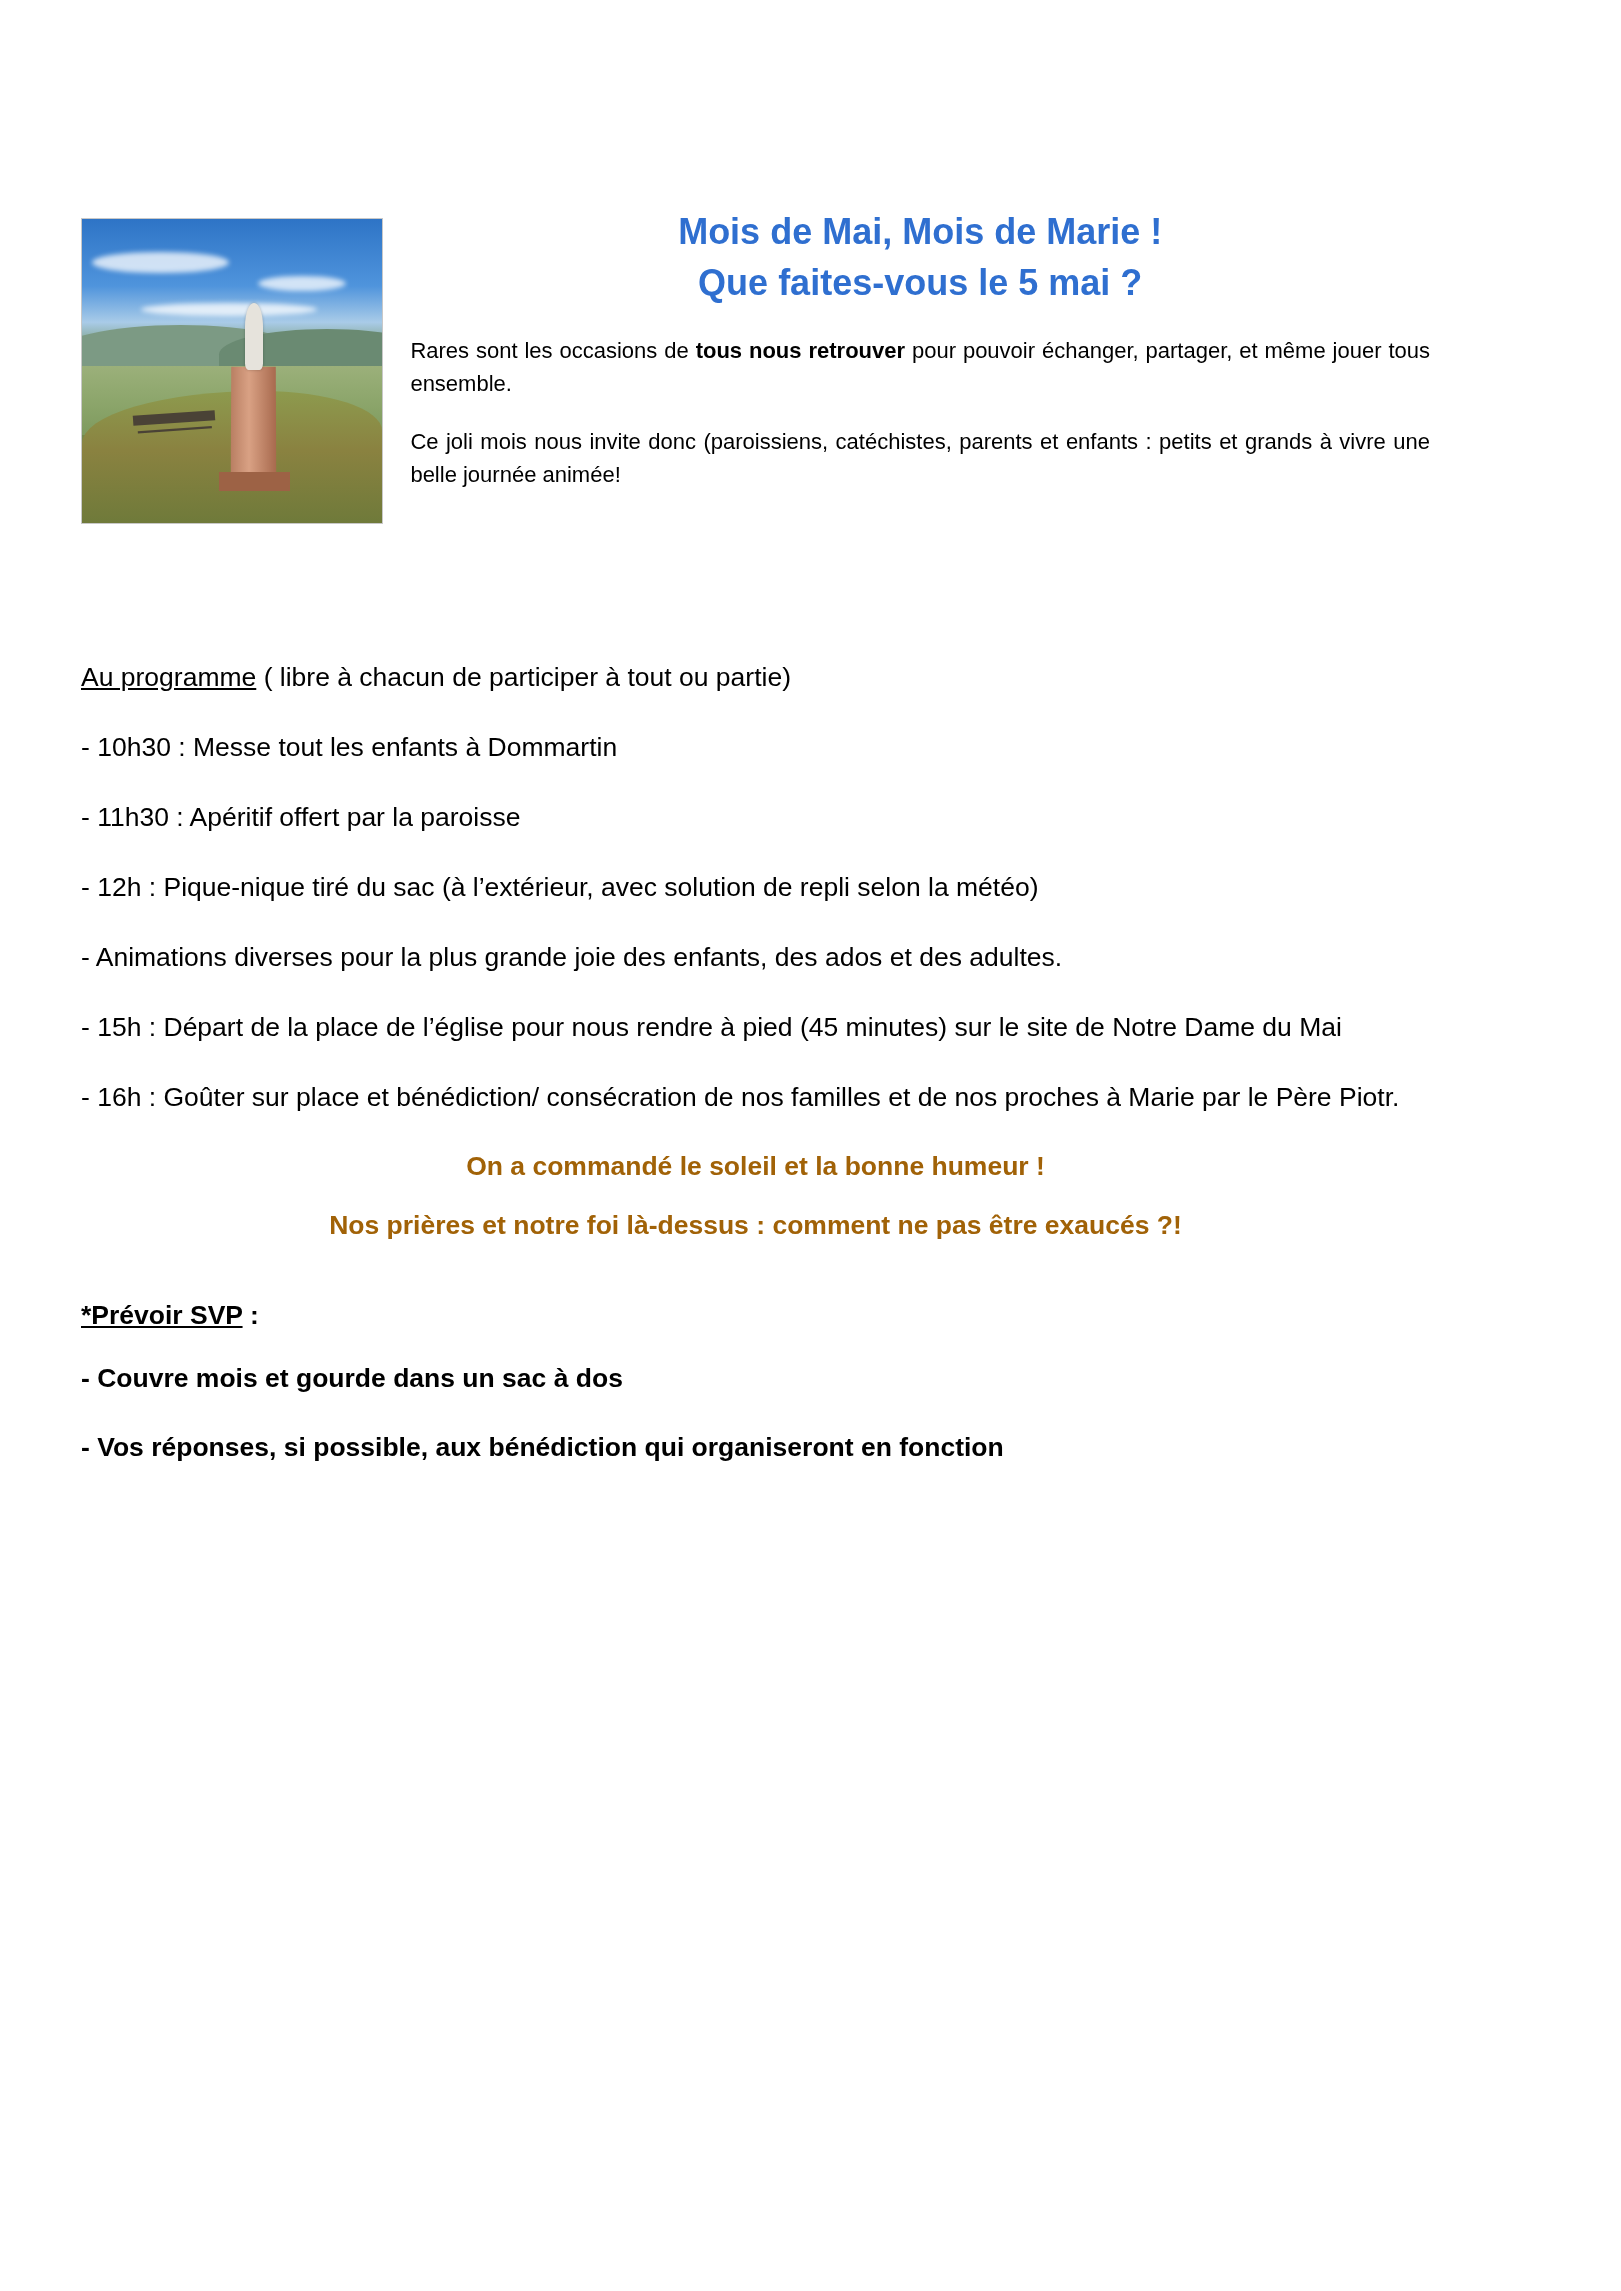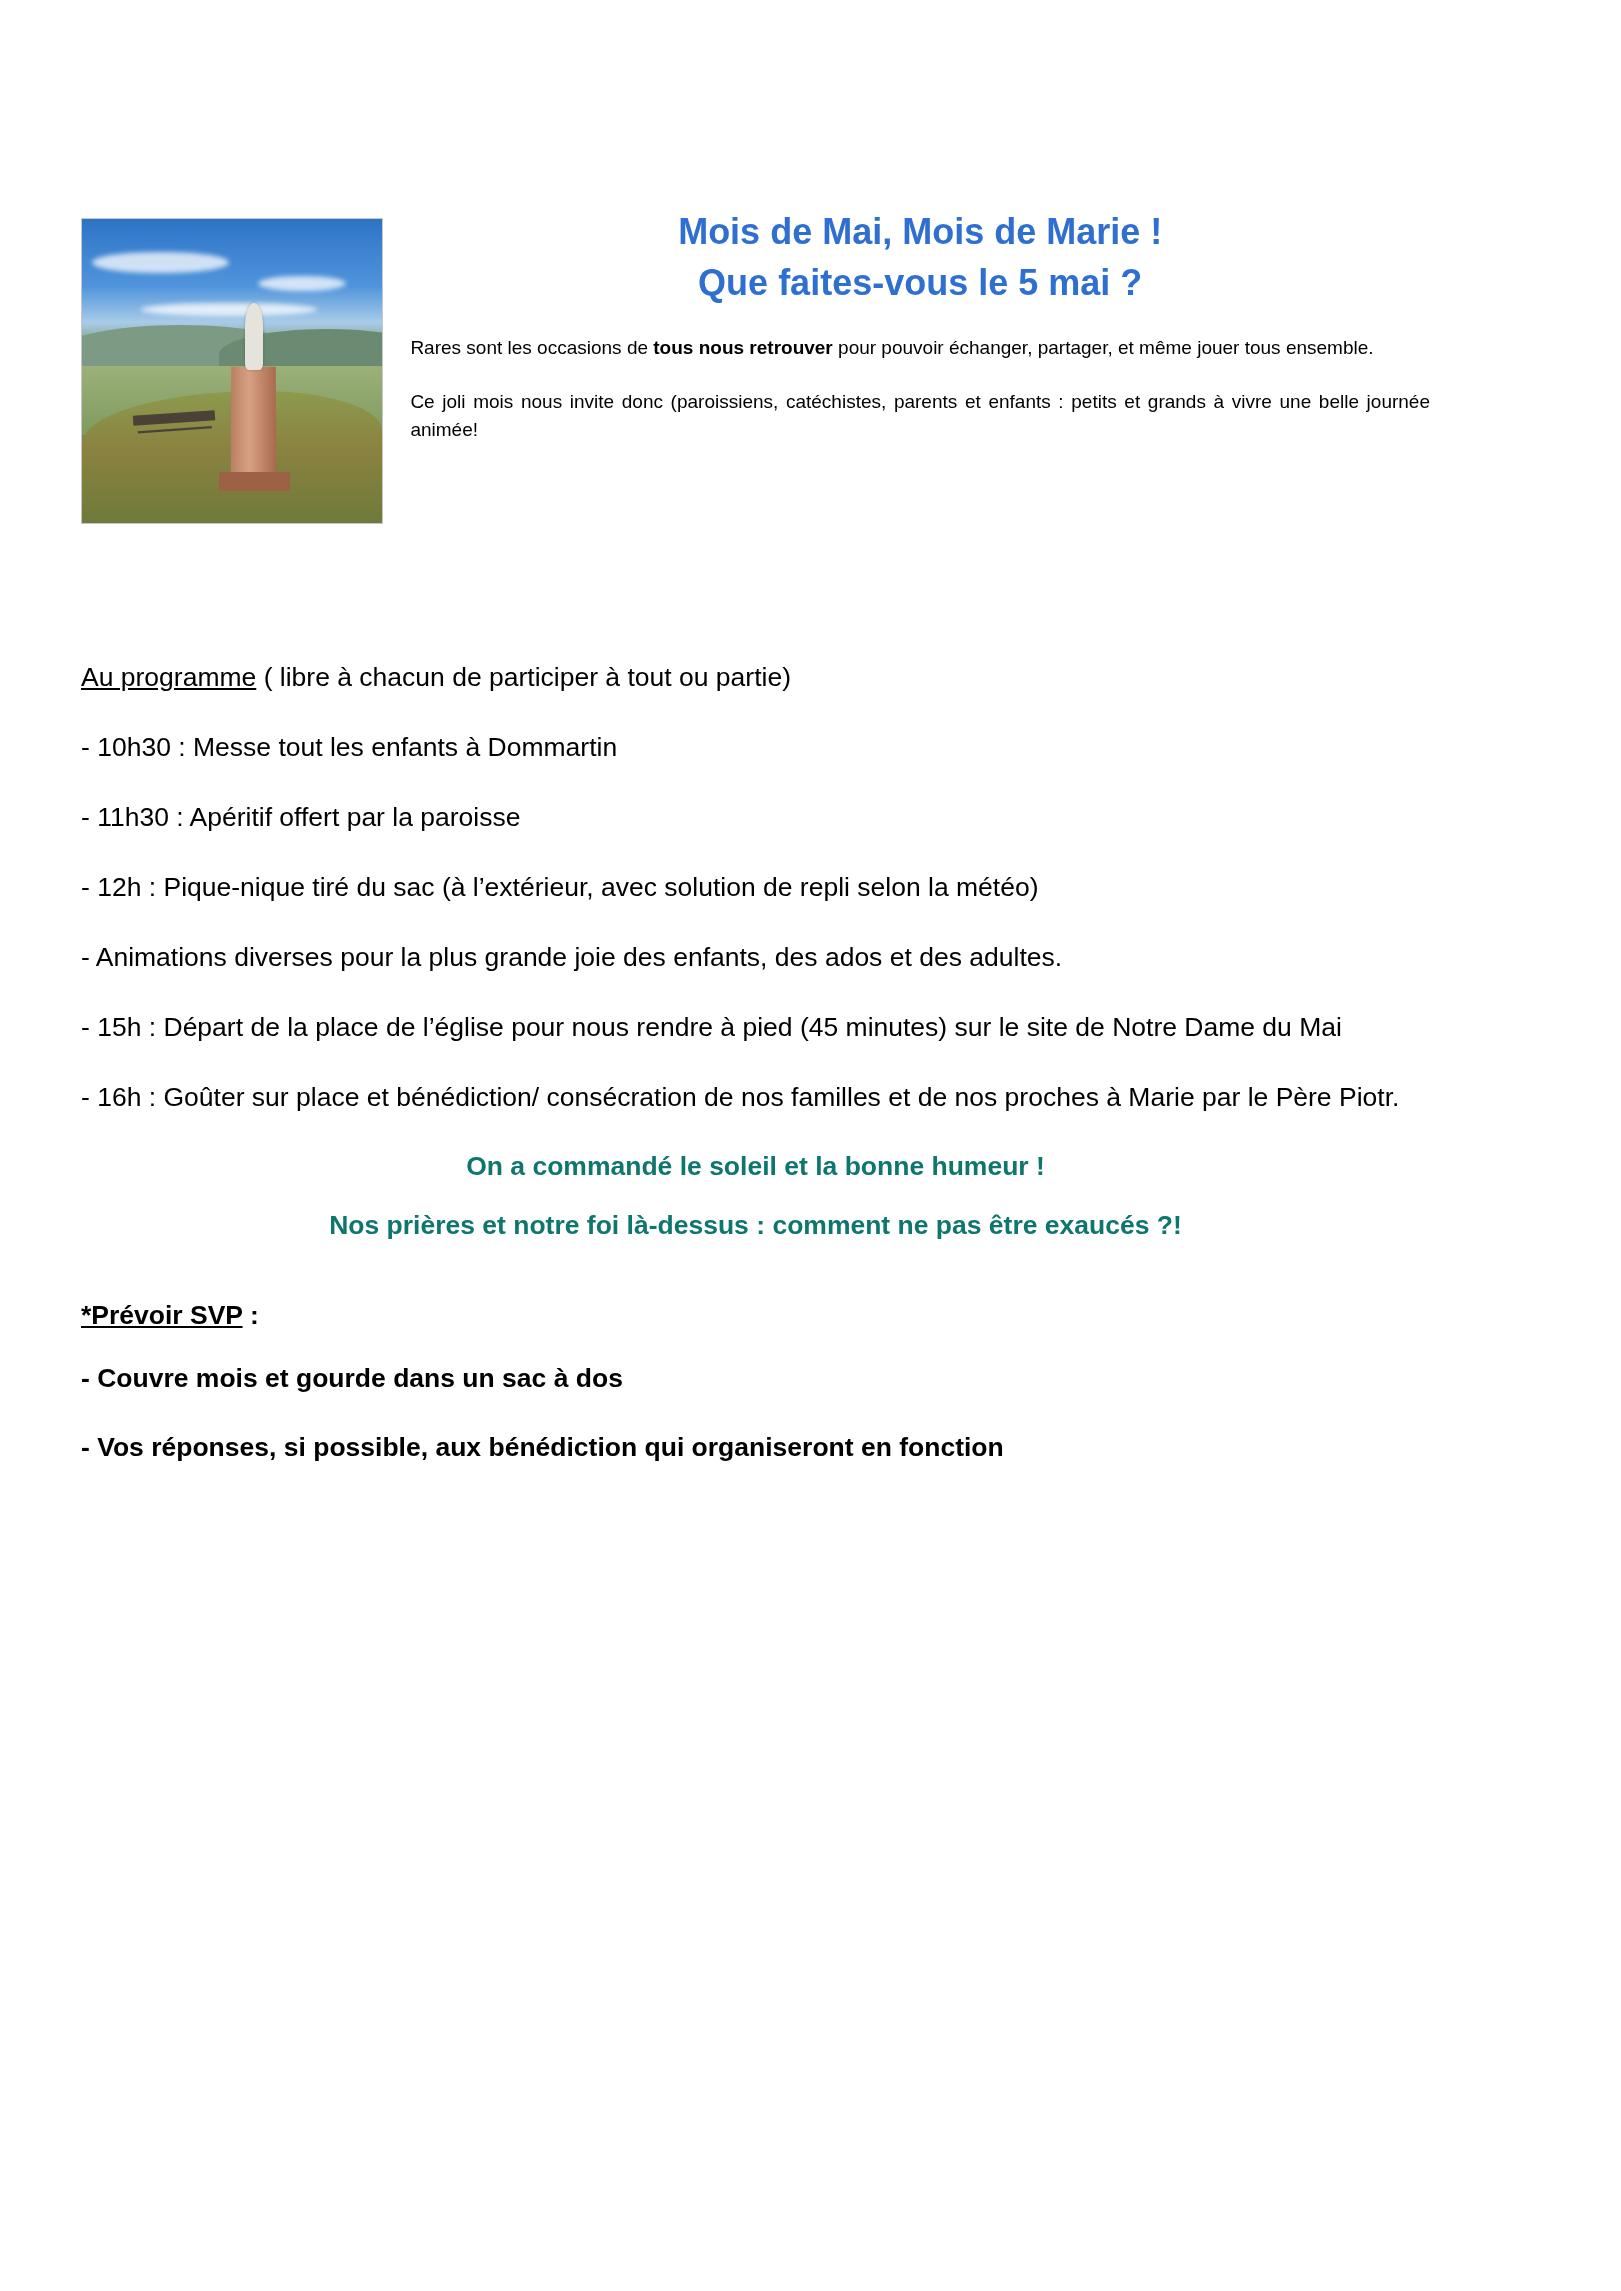--- a/index.html
+++ b/index.html
@@ -117,40 +117,40 @@
     color: #2f6fd0;
     font-weight: bold;
     font-size: 36px;
     line-height: 1.42;
     margin: 0 0 25.5px 0;
     padding-left: 13.7px;
   }
   .title .line2 { display: block; }
 
   .para {
-    font-size: 19px;
+    font-size: 22px;
     line-height: 1.5;
     margin: 0 0 25.5px 0;
     text-align: justify;
   }
   .para.hang { margin-bottom: 23.5px; }
 
   .clearfix::after { content: ""; display: block; clear: both; }
 
   .body-text {
     font-size: 26.5px;
     line-height: 1.55;
     margin: 0 0 29px 0;
     text-align: left;
   }
   .prog-title u { text-decoration: underline; }
   .bold { font-weight: bold; }
 
   .blue-center {
-    color: #0f766e;
+    color: #a16207;
     font-weight: bold;
     font-size: 26.5px;
     text-align: center;
     margin: 33px 0 27.4px 0;
   }
   .blue-center.second { margin-top: 0; margin-bottom: 59px; }
 
   .note-title {
     font-weight: bold;
     font-size: 26.5px;

